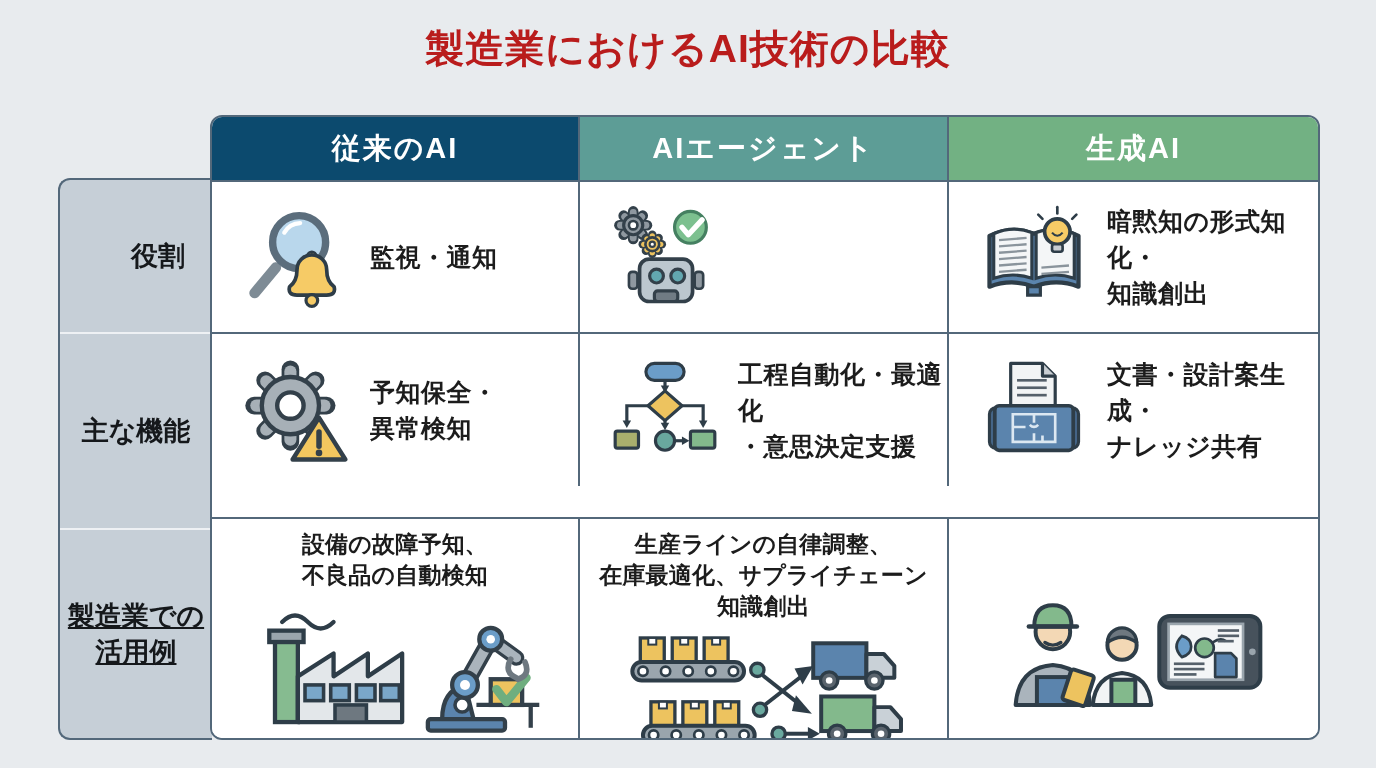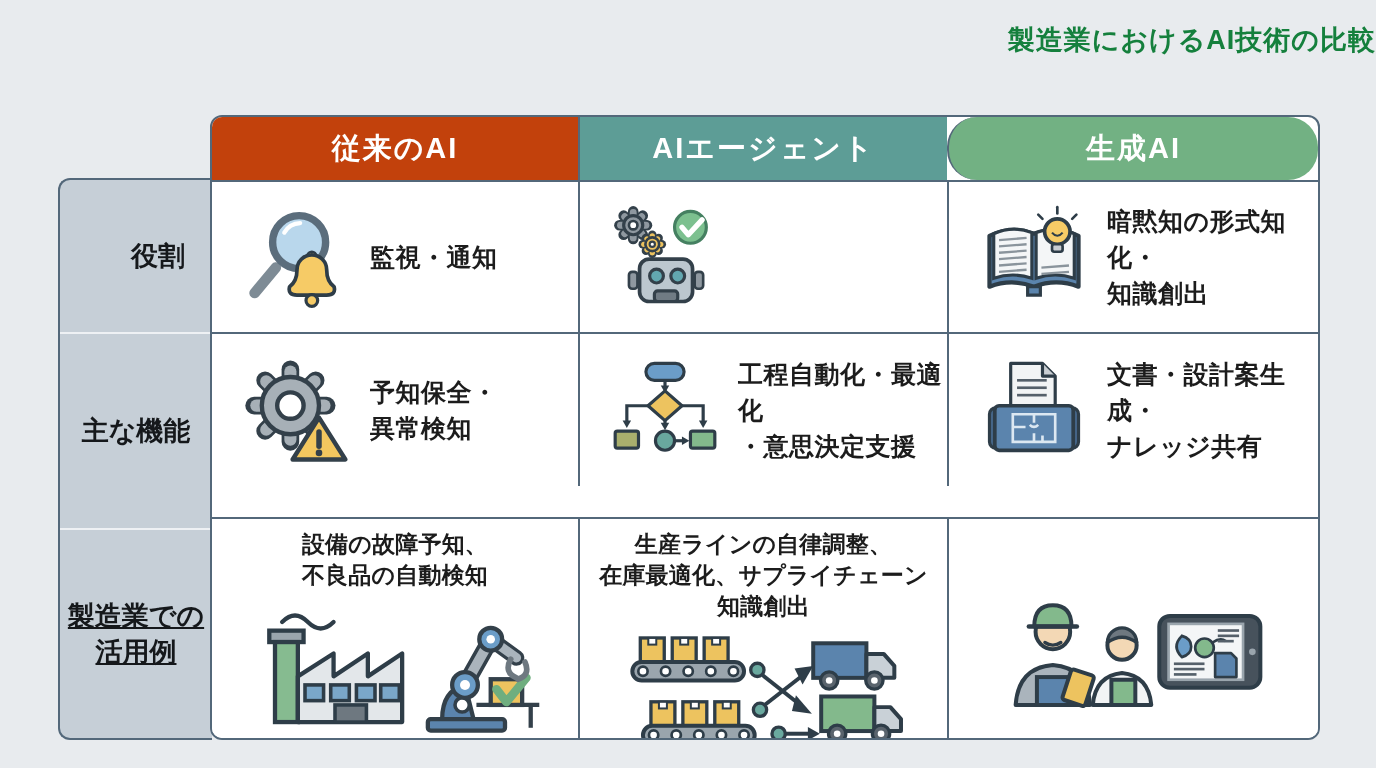--- a/index.html
+++ b/index.html
@@ -1,21 +1,21 @@
 <!DOCTYPE html>
 <html><head>
 <meta charset="utf-8">
 <style>
   * { margin:0; padding:0; box-sizing:border-box; }
   html,body { width:1376px; height:768px; }
   body { font-family:"Liberation Sans","DejaVu Sans",sans-serif; background:#e8ebee; }
   .canvas { position:relative; width:1376px; height:768px; background:#e8ebee; overflow:hidden; }
 
-  .title { position:absolute; top:22px; left:0; width:100%; text-align:right;
-           font-size:27px; font-weight:800; color:#15803d; letter-spacing:1px; }
+  .title { position:absolute; top:22px; left:0; width:100%; text-align:center;
+           font-size:39px; font-weight:800; color:#b91c1c; letter-spacing:1px; }
 
   .table-wrap { position:absolute; left:58px; top:115px; width:1262px; height:625px; }
 
   
   .main-table { position:absolute; left:152px; top:0; width:1110px; height:625px;
                 background:#ffffff; border:2px solid #53687a; border-radius:12px; overflow:hidden;
                 display:grid; grid-template-columns:366px 369px 1fr;
                 grid-template-rows:63px 152px 154px 1fr; }
   .hcell { display:flex; align-items:center; justify-content:center;
            color:#fff; font-size:29px; font-weight:800; letter-spacing:2px; }
@@ -55,23 +55,23 @@
 
     <div class="label-col">
       <div class="label-cell">役割</div>
       <div class="label-cell">主な機能</div>
       <div class="label-cell">製造業での
 活用例</div>
     </div>
 
     <div class="main-table">
 
-      <div class="hcell" style="background: #c2410c;">従来のAI</div>
+      <div class="hcell" style="background: #0c4a6e;">従来のAI</div>
       <div class="hcell bl" style="background: rgb(93, 157, 150);">AIエージェント</div>
-      <div class="hcell bl" style="background: rgb(114, 177, 131); border-radius: 30px;">生成AI</div>
+      <div class="hcell bl" style="background: rgb(114, 177, 131);">生成AI</div>
 
       <div class="cell bt">
         <span class="cell-icon">
           <svg width="106" height="106" viewBox="0 0 100 100">
             <line x1="30" y1="60" x2="10" y2="84" stroke="#7e8b95" stroke-width="10" stroke-linecap="round"></line>
             <circle cx="52" cy="36" r="25" fill="#b9d7ec" stroke="#5b6d7c" stroke-width="7"></circle>
             <path d="M38 27 a18 18 0 0 1 15 -9" stroke="#ffffff" stroke-width="4" fill="none" stroke-linecap="round"></path>
             <circle cx="64" cy="49" r="4" fill="#f6cb66" stroke="#2e3d48" stroke-width="2.5"></circle>
             <path d="M50 86 q-9 0 -7 -8 q7 -5 7 -16 a14 14 0 0 1 28 0 q0 11 7 16 q2 8 -7 8 z" fill="#f6cb66" stroke="#2e3d48" stroke-width="3.5" stroke-linejoin="round"></path>
             <circle cx="64" cy="91" r="5.5" fill="#f6cb66" stroke="#2e3d48" stroke-width="3"></circle>

